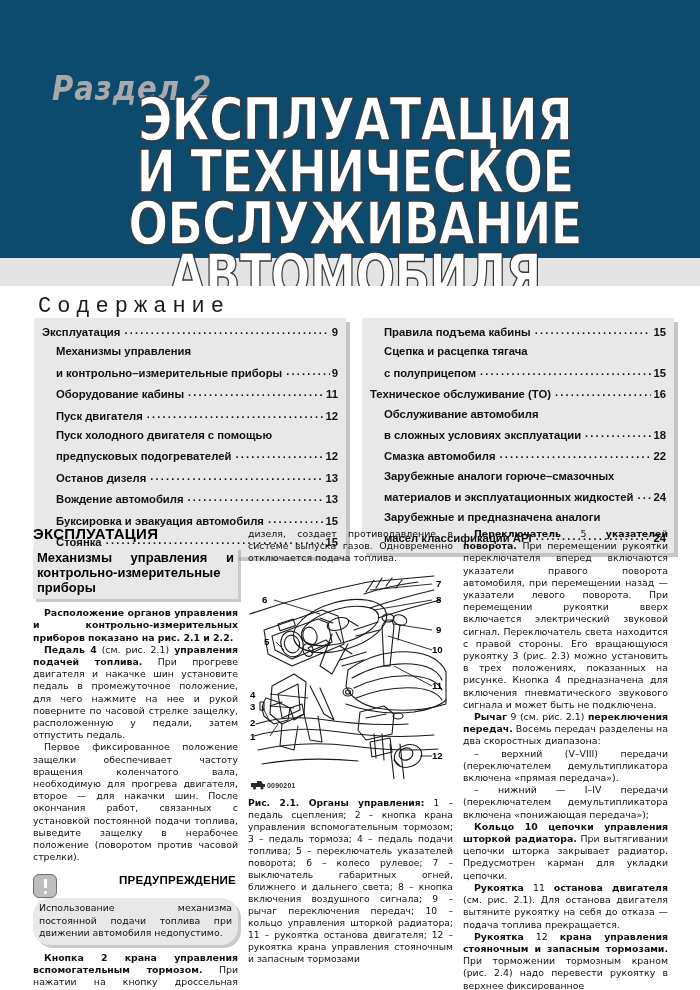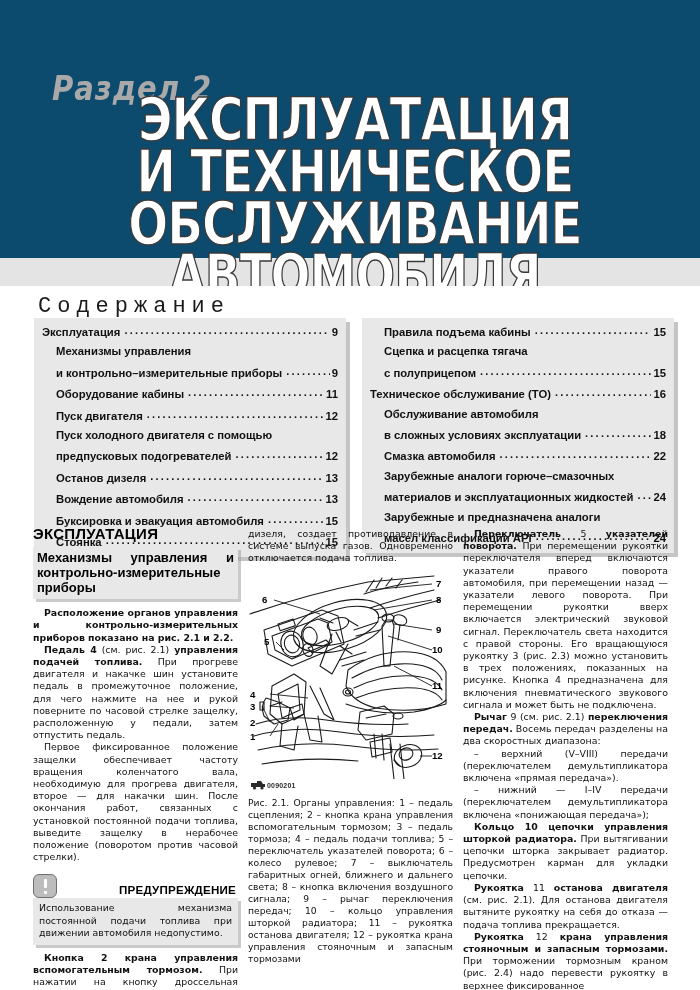--- a/index.html
+++ b/index.html
@@ -155,21 +155,21 @@
     text-indent: 11px;
   }
   p.para.cont { text-indent: 0; }
   p.first { margin-top: 8px; font-weight: bold; }
   b.run { font-weight: bold; }
 
   
   .warn-wrap { margin-top: 11px; position: relative; }
   .warn-head {
     display: flex;
-    align-items: flex-end;
+    align-items: flex-start;
     justify-content: flex-end;
     height: 22px;
     position: relative;
   }
   .warn-icon {
     position: absolute;
     left: 0; top: 0;
     width: 24px; height: 24px;
     background: #bdbdbd;
     border: 1.5px solid #6f6f6f;
@@ -201,20 +201,21 @@
     padding-right: 2px;
   }
   .warn-body {
     margin-top: 2px;
     background: #e8e8e8;
     box-shadow: 3px 3px 0 rgba(150,150,150,0.5);
     padding: 4px 6px 5px 6px;
     font-size: 9.4px;
     line-height: 12.4px;
     text-align: justify;
+    border-radius: 17px;
   }
 
   
   .figure { margin-top: 9px; position: relative; }
   .fig-img { position: relative; width: 205px; height: 205px; }
   .fig-img svg { display: block; }
   .fig-num {
     position: absolute;
     font-family: "Liberation Sans", sans-serif;
     font-weight: bold;
@@ -235,21 +236,21 @@
     color: #2a2a2a;
     letter-spacing: 0.2px;
   }
   .fig-cap {
     margin-top: 5px;
     font-size: 9.2px;
     line-height: 12.0px;
     text-align: justify;
     color: #111;
   }
-  .fig-cap b { font-weight: normal; }
+  .fig-cap b { font-weight: bold; }
 
   ul.dashlist { margin: 0; padding: 0; list-style: none; }
   ul.dashlist li { text-indent: 11px; }
 </style>
 </head>
 <body>
 
 <div class="header-band">
   <div class="gray-band"></div>
   <div class="section-num">Раздел 2</div>

